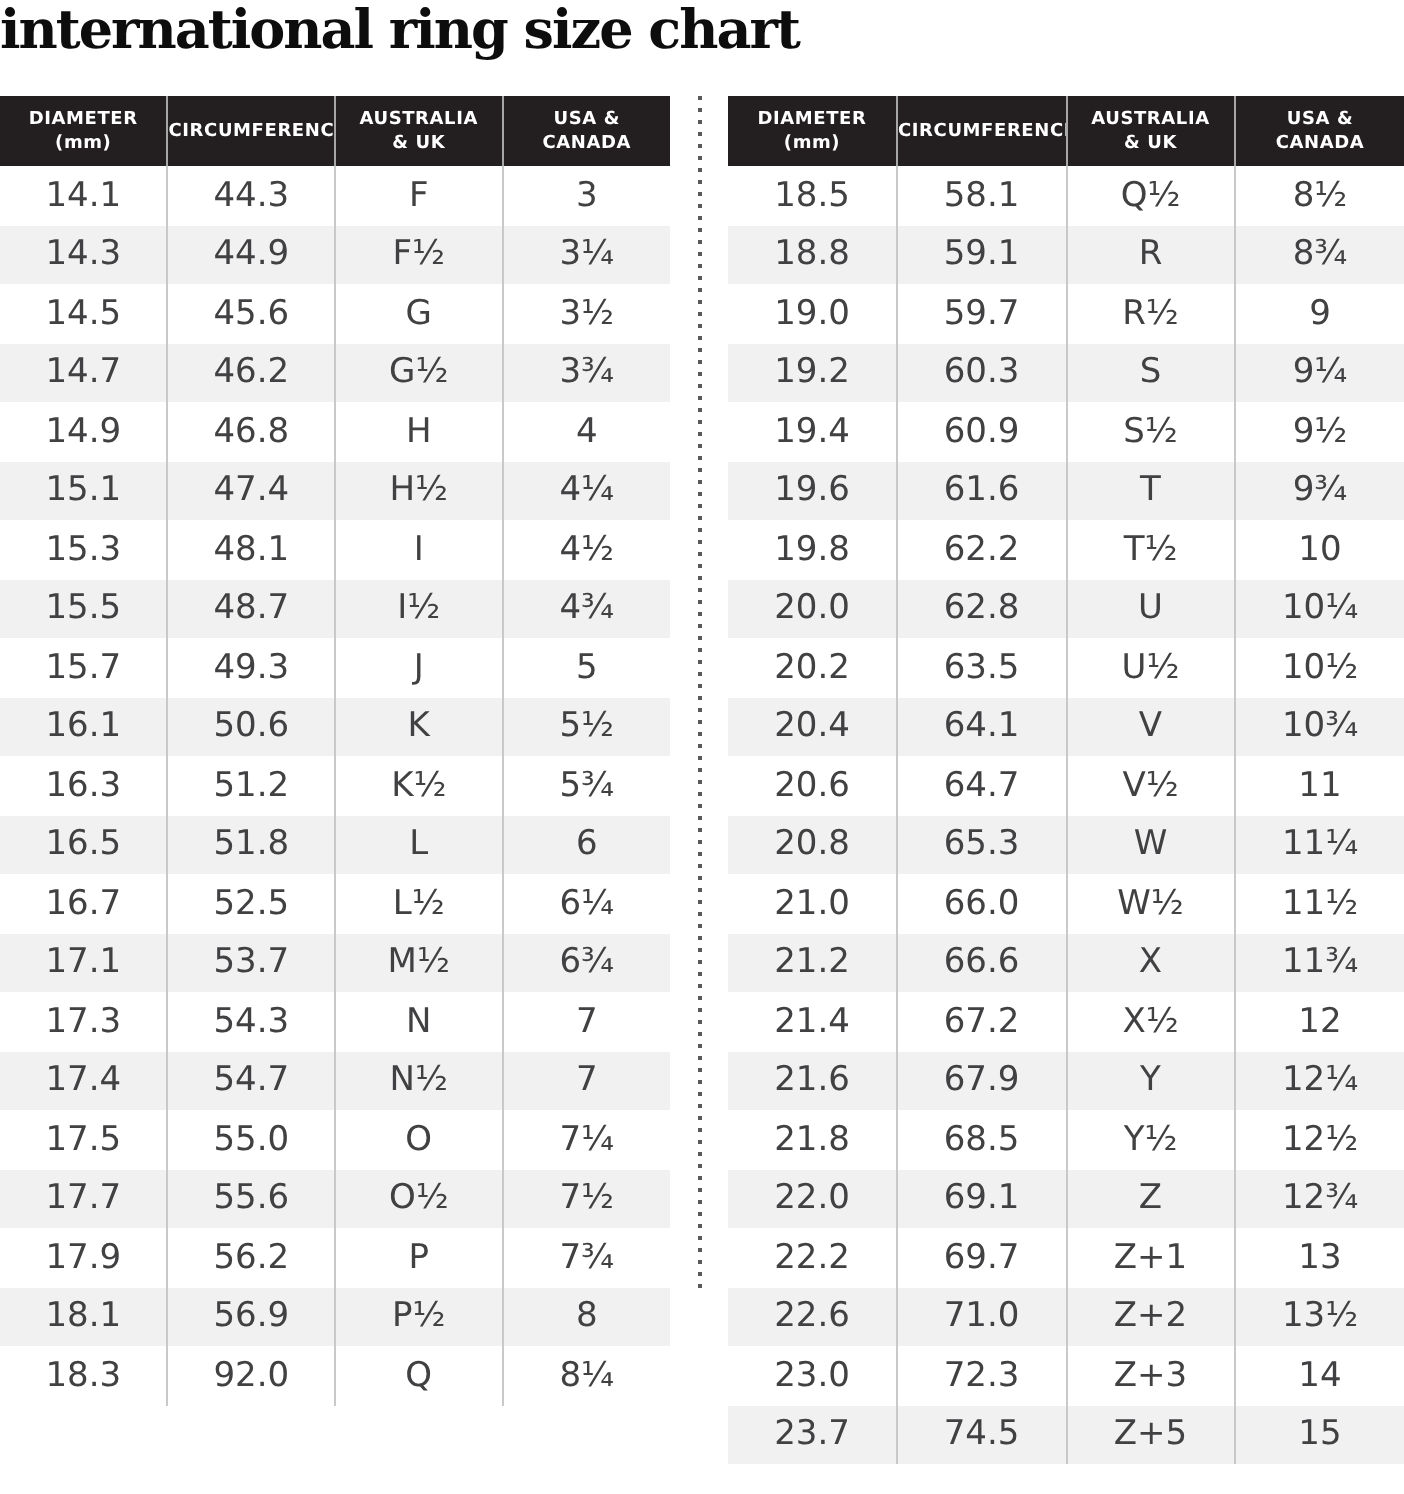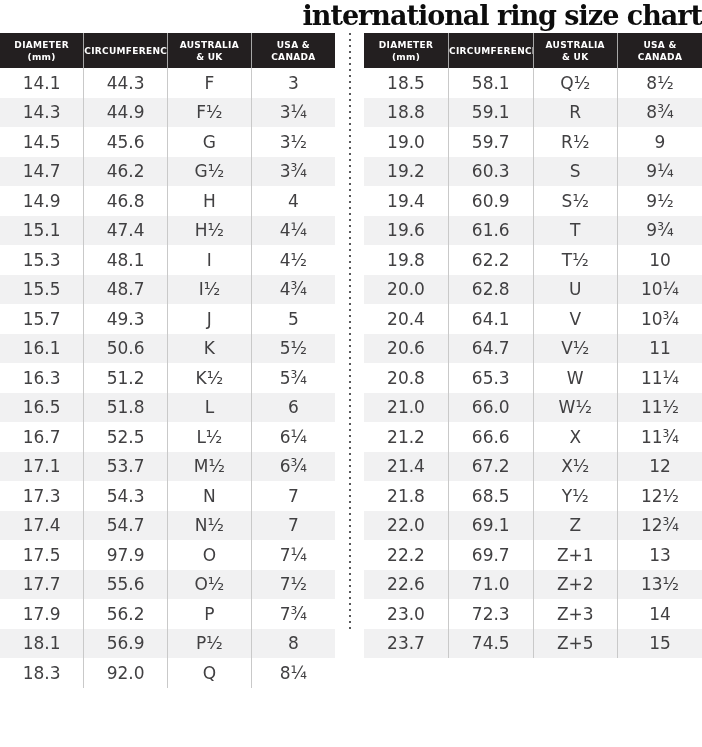--- a/index.html
+++ b/index.html
@@ -8,22 +8,22 @@
     background: #ffffff;
   }
   body {
     width: 702px;
     height: 747px;
     overflow: hidden;
     font-family: "DejaVu Sans", sans-serif;
   }
   .title {
     margin: 0;
-    height: 33px;
-    text-align: right;
+    height: 48px;
+    text-align: left;
     font-family: "DejaVu Serif", serif;
     font-weight: bold;
     font-size: 27px;
     line-height: 32px;
     letter-spacing: -1px;
     color: #0d0d0d;
   }
   .chart {
     display: flex;
     height: 598px;
@@ -184,21 +184,21 @@
             <td>7</td>
           </tr>
           <tr>
             <td>17.4</td>
             <td>54.7</td>
             <td>N½</td>
             <td>7</td>
           </tr>
           <tr>
             <td>17.5</td>
-            <td>97.9</td>
+            <td>55.0</td>
             <td>O</td>
             <td>7¼</td>
           </tr>
           <tr>
             <td>17.7</td>
             <td>55.6</td>
             <td>O½</td>
             <td>7½</td>
           </tr>
           <tr>
@@ -276,20 +276,26 @@
             <td>T½</td>
             <td>10</td>
           </tr>
           <tr>
             <td>20.0</td>
             <td>62.8</td>
             <td>U</td>
             <td>10¼</td>
           </tr>
           <tr>
+            <td>20.2</td>
+            <td>63.5</td>
+            <td>U½</td>
+            <td>10½</td>
+          </tr>
+          <tr>
             <td>20.4</td>
             <td>64.1</td>
             <td>V</td>
             <td>10¾</td>
           </tr>
           <tr>
             <td>20.6</td>
             <td>64.7</td>
             <td>V½</td>
             <td>11</td>
@@ -310,20 +316,26 @@
             <td>21.2</td>
             <td>66.6</td>
             <td>X</td>
             <td>11¾</td>
           </tr>
           <tr>
             <td>21.4</td>
             <td>67.2</td>
             <td>X½</td>
             <td>12</td>
+          </tr>
+          <tr>
+            <td>21.6</td>
+            <td>67.9</td>
+            <td>Y</td>
+            <td>12¼</td>
           </tr>
           <tr>
             <td>21.8</td>
             <td>68.5</td>
             <td>Y½</td>
             <td>12½</td>
           </tr>
           <tr>
             <td>22.0</td>
             <td>69.1</td>

